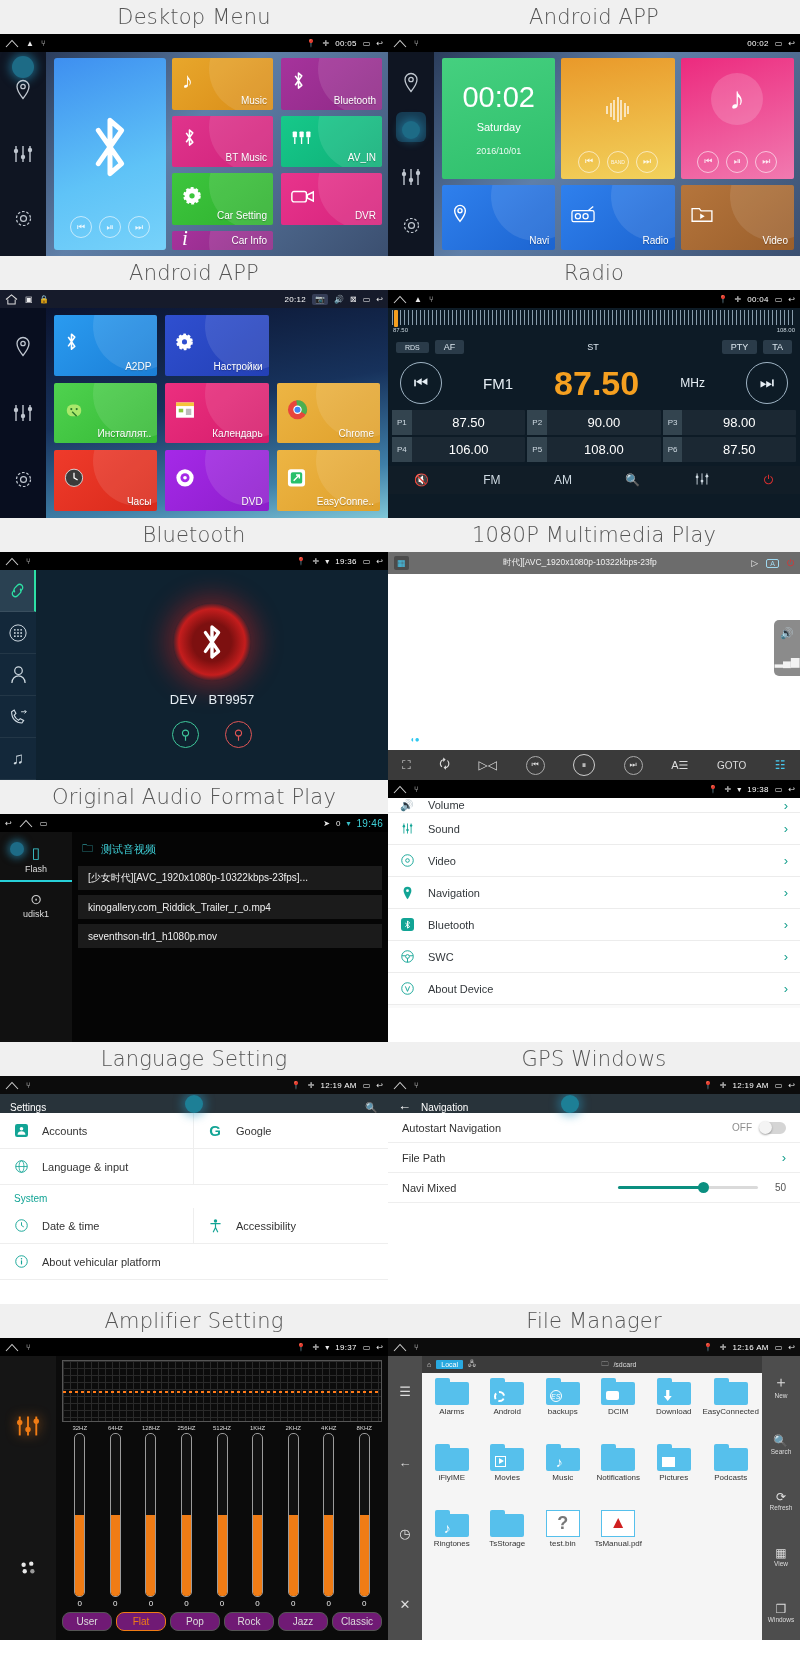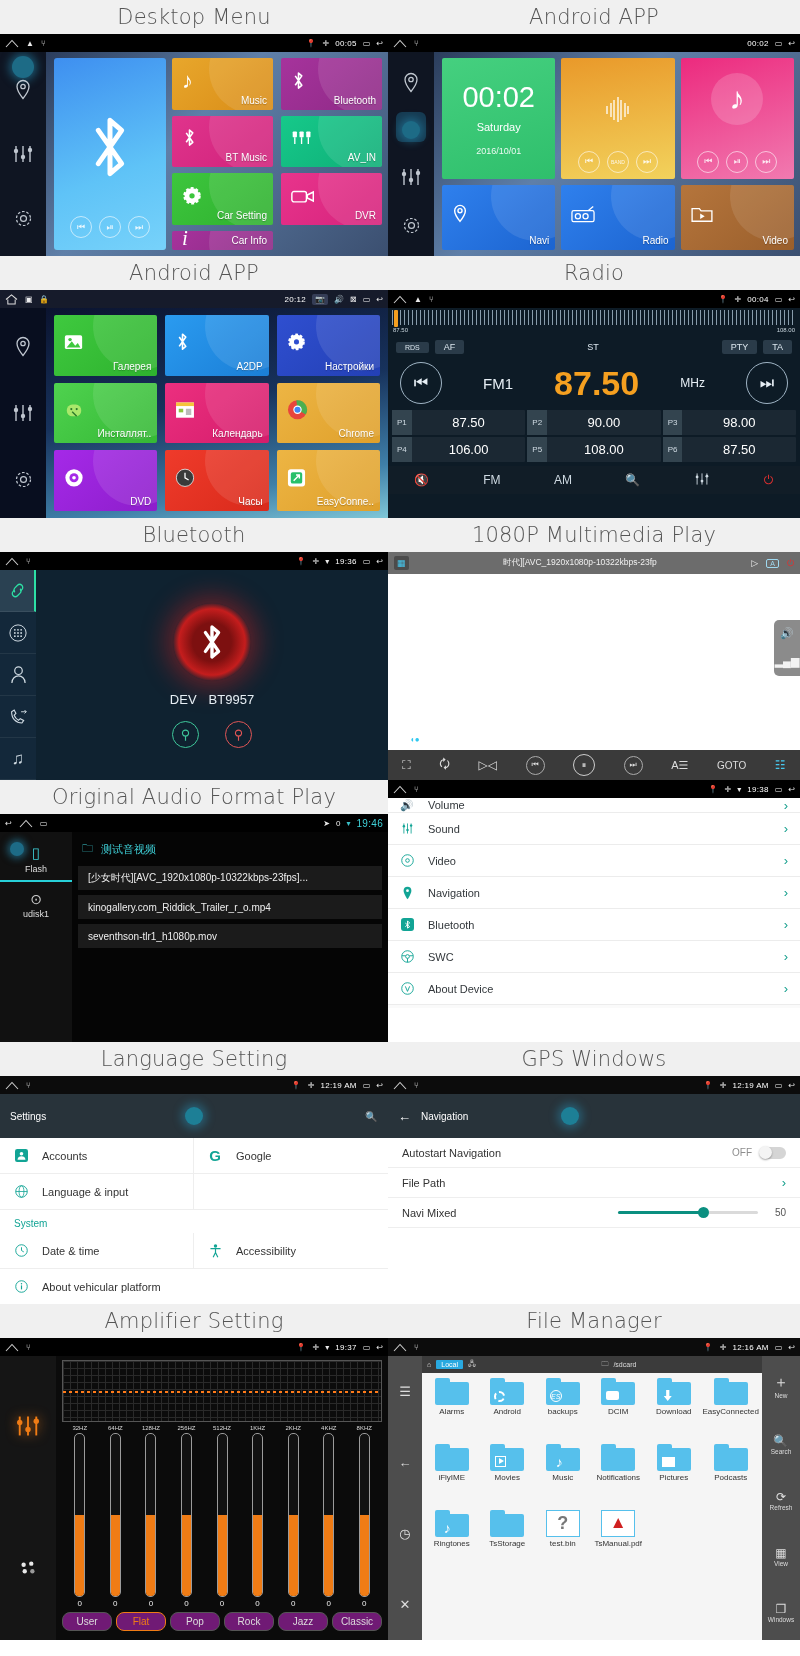--- a/index.html
+++ b/index.html
@@ -107,21 +107,21 @@
         padding:2px 4px 7px 4px}
   .srail{position:absolute;left:0;top:18px;width:72px;bottom:0;background:#111;
         color:#ddd;text-align:center;font-size:9px;padding-top:6px}
   
   .setlist{position:absolute;inset:18px 0 0 0;background:#fafafa;overflow:hidden}
   .setrow{height:32px;display:flex;align-items:center;padding:0 12px;gap:14px;
         border-bottom:1px solid #ececec;color:#32373b;font-size:11px;background:#fff}
   .chev{margin-left:auto;color:#17a08e;font-size:13px}
   .sico{color:#12a495;display:flex;width:14px;justify-content:center}
   
-  .s2head{height:44px;background:#28333a;color:#fff;display:flex;align-items:center;
+  .s2head{height:19px;background:#28333a;color:#fff;display:flex;align-items:flex-end;
         padding:0 10px;font-size:10px;position:relative}
   .s2grid{display:grid;grid-template-columns:1fr 1fr;background:#fff}
   .s2row{height:36px;display:flex;align-items:center;gap:14px;padding:0 14px;
         border-bottom:1px solid #eee;border-right:1px solid #eee;font-size:11px;color:#333}
   .s2sec{font-size:10px;color:#12a495;padding:8px 14px 4px;grid-column:1/3;background:#fff}
   
   .gpsrow{height:30px;display:flex;align-items:center;padding:0 14px;font-size:11px;
         color:#333;border-bottom:1px solid #eee;background:#fff}
   .toggle{width:26px;height:12px;border-radius:7px;background:#d5d5d5;position:relative;margin-left:8px}
   .toggle i{position:absolute;width:13px;height:13px;border-radius:50%;background:#f4f4f4;
@@ -410,28 +410,20 @@
             <circle cx="11" cy="14" r="2.2" fill="#dfe6ee"></circle>
             <circle cx="18" cy="7" r="2.2" fill="#dfe6ee"></circle>
           </svg>
         <svg width="21" height="21" viewBox="0 0 24 24">
             <circle cx="12" cy="12" r="3.4" fill="none" stroke="#dfe6ee" stroke-width="1.4"></circle>
             <circle cx="12" cy="12" r="8" fill="none" stroke="#dfe6ee" stroke-width="1.4" stroke-dasharray="3 2.1"></circle>
           </svg>
       </div>
       <div class="deskR">
         <div class="rrow">
-          <div class="tile" style="background:linear-gradient(140deg,#3fc93f,#2eb22e)">
-            <span class="ic"><svg width="19" height="16" viewBox="0 0 22 18">
-                  <rect x="1" y="1" width="20" height="16" rx="2" fill="#fff"></rect>
-                  <circle cx="7" cy="6" r="2" fill="#3fc93f"></circle>
-                  <path d="M3 15 L9 8 L13 13 L16 10 L19 15z" fill="#3fc93f"></path>
-                </svg></span>
-            <span class="lbl">Галерея</span>
-          </div>
           <div class="tile" style="background:linear-gradient(140deg,#2a9bf0,#1b7ed6)">
             <span class="ic"><svg width="15" height="21" viewBox="0 0 32 42">
                   <path d="M9 11 L23 31 L16 37 V5 L23 11 L9 31" fill="none" stroke="#fff" stroke-width="3.4" stroke-linejoin="round"></path>
                 </svg></span>
             <span class="lbl">A2DP</span>
           </div>
           <div class="tile" style="background:linear-gradient(140deg,#2f4fd0,#2340b5)">
             <span class="ic"><svg width="19" height="19" viewBox="0 0 24 24">
                   <circle cx="12" cy="12" r="9" fill="#fff" stroke="#fff" stroke-width="3" stroke-dasharray="3.4 2.4"></circle>
                   <circle cx="12" cy="12" r="3.2" fill="#2f4fd0"></circle>
@@ -463,34 +455,34 @@
                   <circle cx="11" cy="11" r="10" fill="#e8453c"></circle>
                   <path d="M11 1 A10 10 0 0121 11 L11 11z" fill="#f5bb28"></path>
                   <path d="M11 11 L3 17 A10 10 0 0111 1z" fill="#4caf50" transform="rotate(120 11 11)"></path>
                   <circle cx="11" cy="11" r="4.4" fill="#fff"></circle>
                   <circle cx="11" cy="11" r="3.2" fill="#4285f4"></circle>
                 </svg></span>
             <span class="lbl">Chrome</span>
           </div>
         </div>
         <div class="rrow">
+          <div class="tile" style="background:linear-gradient(140deg,#ef3b2b,#d92a1b)">
+            <span class="ic"><svg width="20" height="20" viewBox="0 0 22 22">
+                  <circle cx="11" cy="11" r="9.5" fill="#3a3a3a" stroke="#ddd" stroke-width="1"></circle>
+                  <path d="M11 5.5 V11 L15 13.5" stroke="#fff" stroke-width="1.4" fill="none"></path>
+                </svg></span>
+            <span class="lbl">Часы</span>
+          </div>
           <div class="tile" style="background:linear-gradient(140deg,#a529e8,#8d1ecb)">
             <span class="ic"><svg width="20" height="20" viewBox="0 0 22 22">
                   <circle cx="11" cy="11" r="9.5" fill="#fff"></circle>
                   <circle cx="11" cy="11" r="5" fill="#a529e8"></circle>
                   <circle cx="11" cy="11" r="2" fill="#fff"></circle>
                 </svg></span>
             <span class="lbl">DVD</span>
-          </div>
-          <div class="tile" style="background:linear-gradient(140deg,#ef3b2b,#d92a1b)">
-            <span class="ic"><svg width="20" height="20" viewBox="0 0 22 22">
-                  <circle cx="11" cy="11" r="9.5" fill="#3a3a3a" stroke="#ddd" stroke-width="1"></circle>
-                  <path d="M11 5.5 V11 L15 13.5" stroke="#fff" stroke-width="1.4" fill="none"></path>
-                </svg></span>
-            <span class="lbl">Часы</span>
           </div>
           <div class="tile" style="background:linear-gradient(140deg,#edb544,#dfa02b)">
             <span class="ic"><svg width="19" height="19" viewBox="0 0 20 20">
                   <rect x="1" y="1" width="18" height="18" rx="3" fill="#fff"></rect>
                   <rect x="4" y="4" width="12" height="12" rx="2" fill="#28c06a"></rect>
                   <path d="M7 13 L13 7 M9.5 7 H13 V10.5" stroke="#fff" stroke-width="1.5" fill="none"></path>
                 </svg></span>
             <span class="lbl">EasyConne..</span>
           </div>
         </div>

